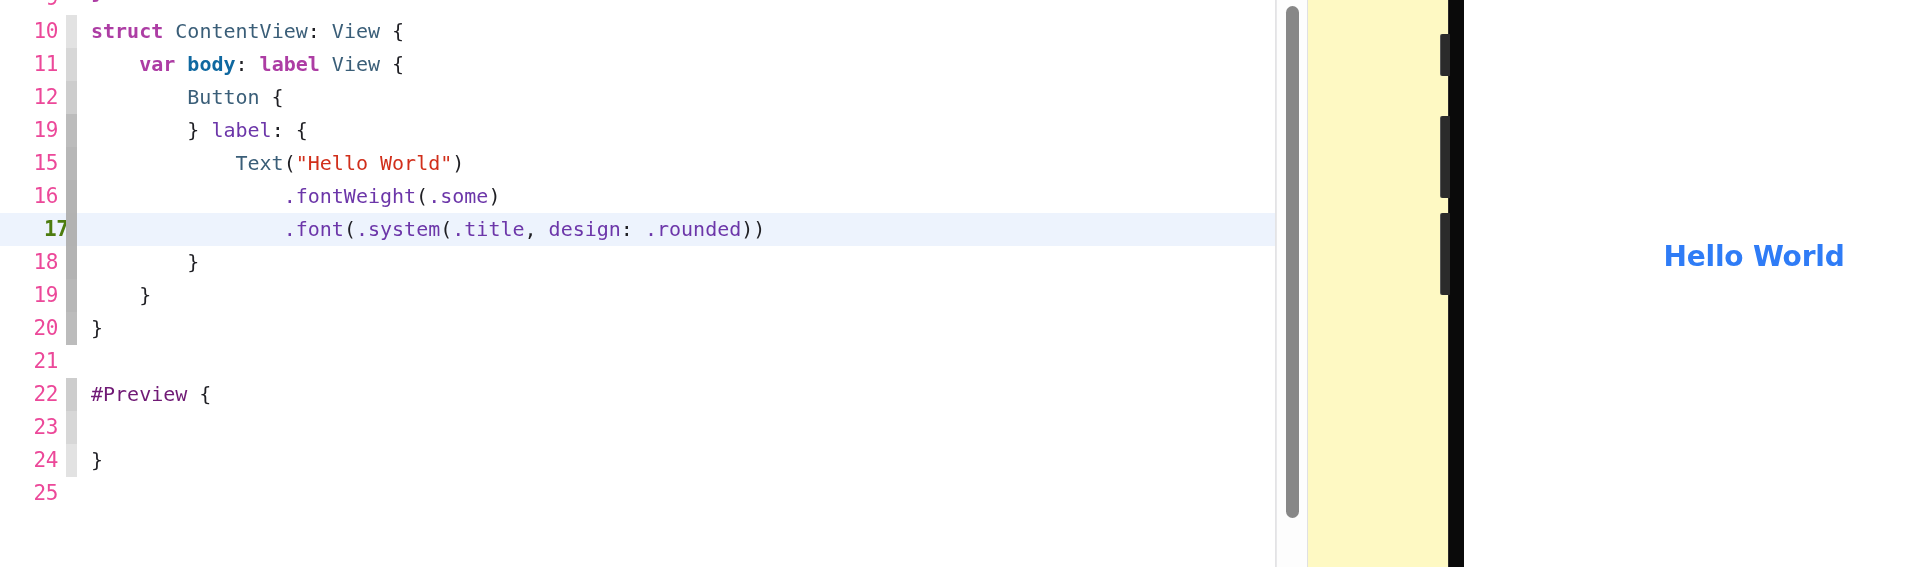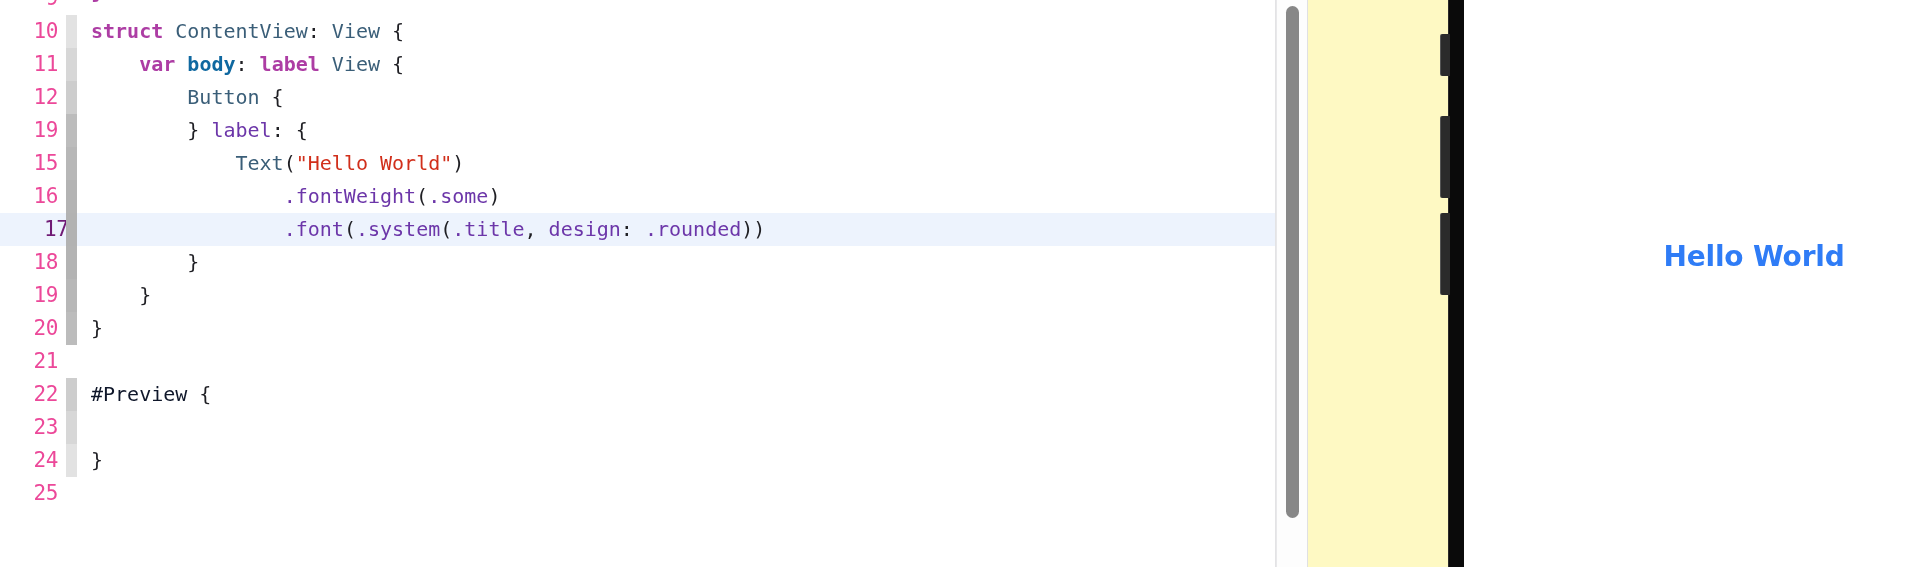--- a/index.html
+++ b/index.html
@@ -48,21 +48,21 @@
     min-width: 66px;
     text-align: right;
     padding-right: 8px;
     color: #ec4899;
     font-family: "DejaVu Sans Mono", "Liberation Mono", monospace;
     font-size: 21px;
     line-height: 33px;
     letter-spacing: -0.4px;
     user-select: none;
   }
-  .line.current .ln { color: #701a75; font-weight: 400; padding-left: 44px; }
+  .line.current .ln { color: #4d7c0f; font-weight: 700; padding-left: 44px; }
 
   .chg {
     width: 11px;
     min-width: 11px;
     height: 33px;
     margin-right: 14px;
   }
 
   .code-text {
     font-family: "DejaVu Sans Mono", "Liberation Mono", monospace;
@@ -72,21 +72,21 @@
     color: #1f1f24;
   }
 
   
   .kw   { color: #ad3da4; font-weight: 700; }     
   .typ  { color: #3a5e78; }                        
   .prop { color: #0f68a0; font-weight: bold; }                        
   .str  { color: #d12f1b; }                        
   .meth { color: #6c36a9; }                        
   .plain{ color: #1f1f24; }
-  .macro{ color: #0f172a; }                        
+  .macro{ color: #701a75; }                        
 
   
   .top-frag {
     position: absolute;
     top: -26px;
     left: 91px;
     font-family: "DejaVu Sans Mono", "Liberation Mono", monospace;
     font-size: 21.5px;
     line-height: 33px;
     color: #ad3da4;

